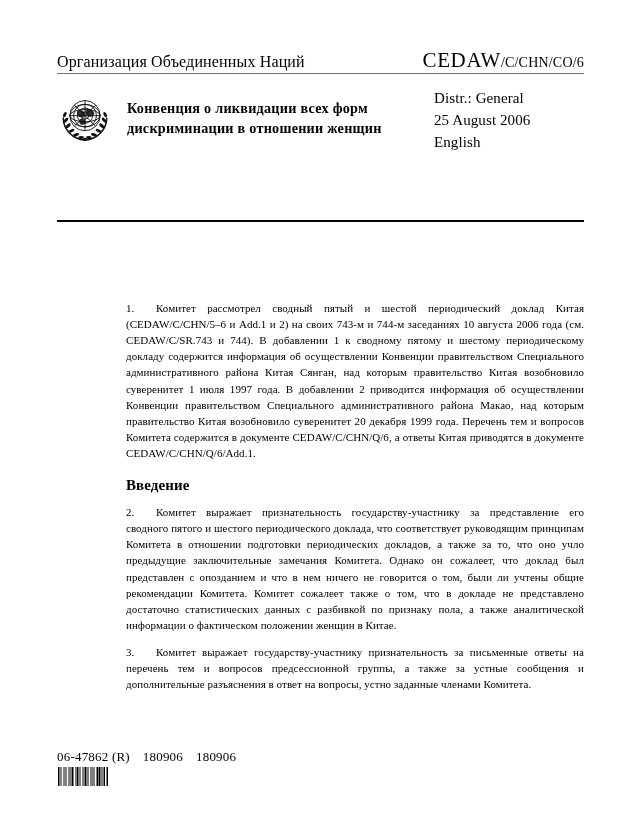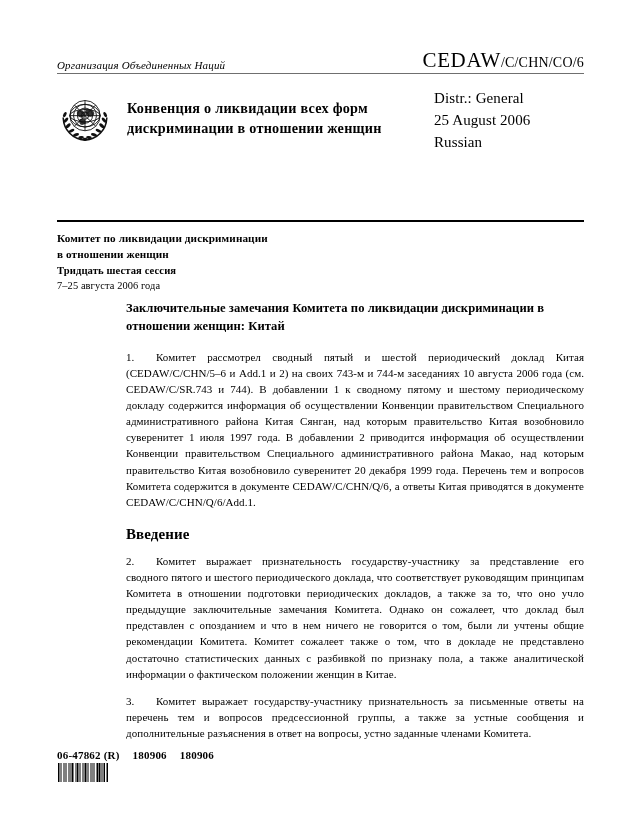--- a/index.html
+++ b/index.html
@@ -32,25 +32,24 @@
     width: 527px;
   }
   .mast-top {
     display: flex;
     align-items: flex-end;
     justify-content: space-between;
     padding-bottom: 2px;
   }
   .org-name {
     font-family: "Liberation Serif", "DejaVu Serif", serif;
-    font-size: 11px;
+    font-size: 16px;
     letter-spacing: 0.15px;
     line-height: 1.1;
     white-space: nowrap;
-    font-style: italic;
   }
   .symbol {
     white-space: nowrap;
     text-align: right;
     line-height: 1;
   }
   .symbol-main {
     font-family: "Liberation Serif", "DejaVu Serif", serif;
     font-size: 21px;
     letter-spacing: 0.6px;
@@ -169,25 +168,24 @@
   }
 
   
   .footer {
     position: absolute;
     left: 57px;
     top: 749px;
     width: 527px;
   }
   .foot-code {
-    font-size: 11px;
+    font-size: 13px;
     letter-spacing: 0.2px;
     white-space: nowrap;
     margin-bottom: 2px;
-    font-weight: bold;
   }
   .foot-code .gap { display: inline-block; width: 13px; }
   .barcode {
     height: 19px;
     width: 118px;
     display: block;
   }
 
   
   .emblem-svg { display: block; width: 56px; height: 56px; }
@@ -249,36 +247,29 @@
             <ellipse cx="50" cy="86" rx="4" ry="2.4"></ellipse>
           </g>
         </svg>
       </div>
 
       <div class="conv-title">Конвенция о ликвидации всех форм дискриминации в отношении женщин</div>
 
       <div class="distr">
         <div>Distr.: General</div>
         <div>25 August 2006</div>
-        <div>Russian</div>
+        <div>English</div>
       </div>
     </div>
   </div>
 
   <hr class="rule-thick">
 
-  <div class="committee">
-    <div class="c-bold">Комитет по ликвидации дискриминации</div>
-    <div class="c-bold">в отношении женщин</div>
-    <div class="c-sess">Тридцать шестая сессия</div>
-    <div class="c-dates">7–25 августа 2006 года</div>
-  </div>
 
   <div class="content">
-    <div class="doc-title">Заключительные замечания Комитета по ликвидации дискриминации в отношении женщин: Китай</div>
     <div id="sections-host">
         <p class="para"><span class="pnum">1.</span><span>Комитет рассмотрел сводный пятый и шестой периодический доклад Китая (CEDAW/C/CHN/5–6 и Add.1 и 2) на своих 743-м и 744-м заседаниях 10 августа 2006 года (см. CEDAW/C/SR.743 и 744). В добавлении 1 к сводному пятому и шестому периодическому докладу содержится информация об осуществлении Конвенции правительством Специального административного района Китая Сянган, над которым правительство Китая возобновило суверенитет 1 июля 1997 года. В добавлении 2 приводится информация об осуществлении Конвенции правительством Специального административного района Макао, над которым правительство Китая возобновило суверенитет 20 декабря 1999 года. Перечень тем и вопросов Комитета содержится в документе CEDAW/C/CHN/Q/6, а ответы Китая приводятся в документе CEDAW/C/CHN/Q/6/Add.1.</span></p>
         <div class="section-head">Введение</div>
         <p class="para"><span class="pnum">2.</span><span>Комитет выражает признательность государству-участнику за представление его сводного пятого и шестого периодического доклада, что соответствует руководящим принципам Комитета в отношении подготовки периодических докладов, а также за то, что оно учло предыдущие заключительные замечания Комитета. Однако он сожалеет, что доклад был представлен с опозданием и что в нем ничего не говорится о том, были ли учтены общие рекомендации Комитета. Комитет сожалеет также о том, что в докладе не представлено достаточно статистических данных с разбивкой по признаку пола, а также аналитической информации о фактическом положении женщин в Китае.</span></p>
         <p class="para"><span class="pnum">3.</span><span>Комитет выражает государству-участнику признательность за письменные ответы на перечень тем и вопросов предсессионной группы, а также за устные сообщения и дополнительные разъяснения в ответ на вопросы, устно заданные членами Комитета.</span></p>
       </div>
   </div>
 
   <div class="footer">
     <div class="foot-code"><span>06-47862 (R)</span><span class="gap"></span><span>180906</span><span class="gap"></span><span>180906</span></div>

